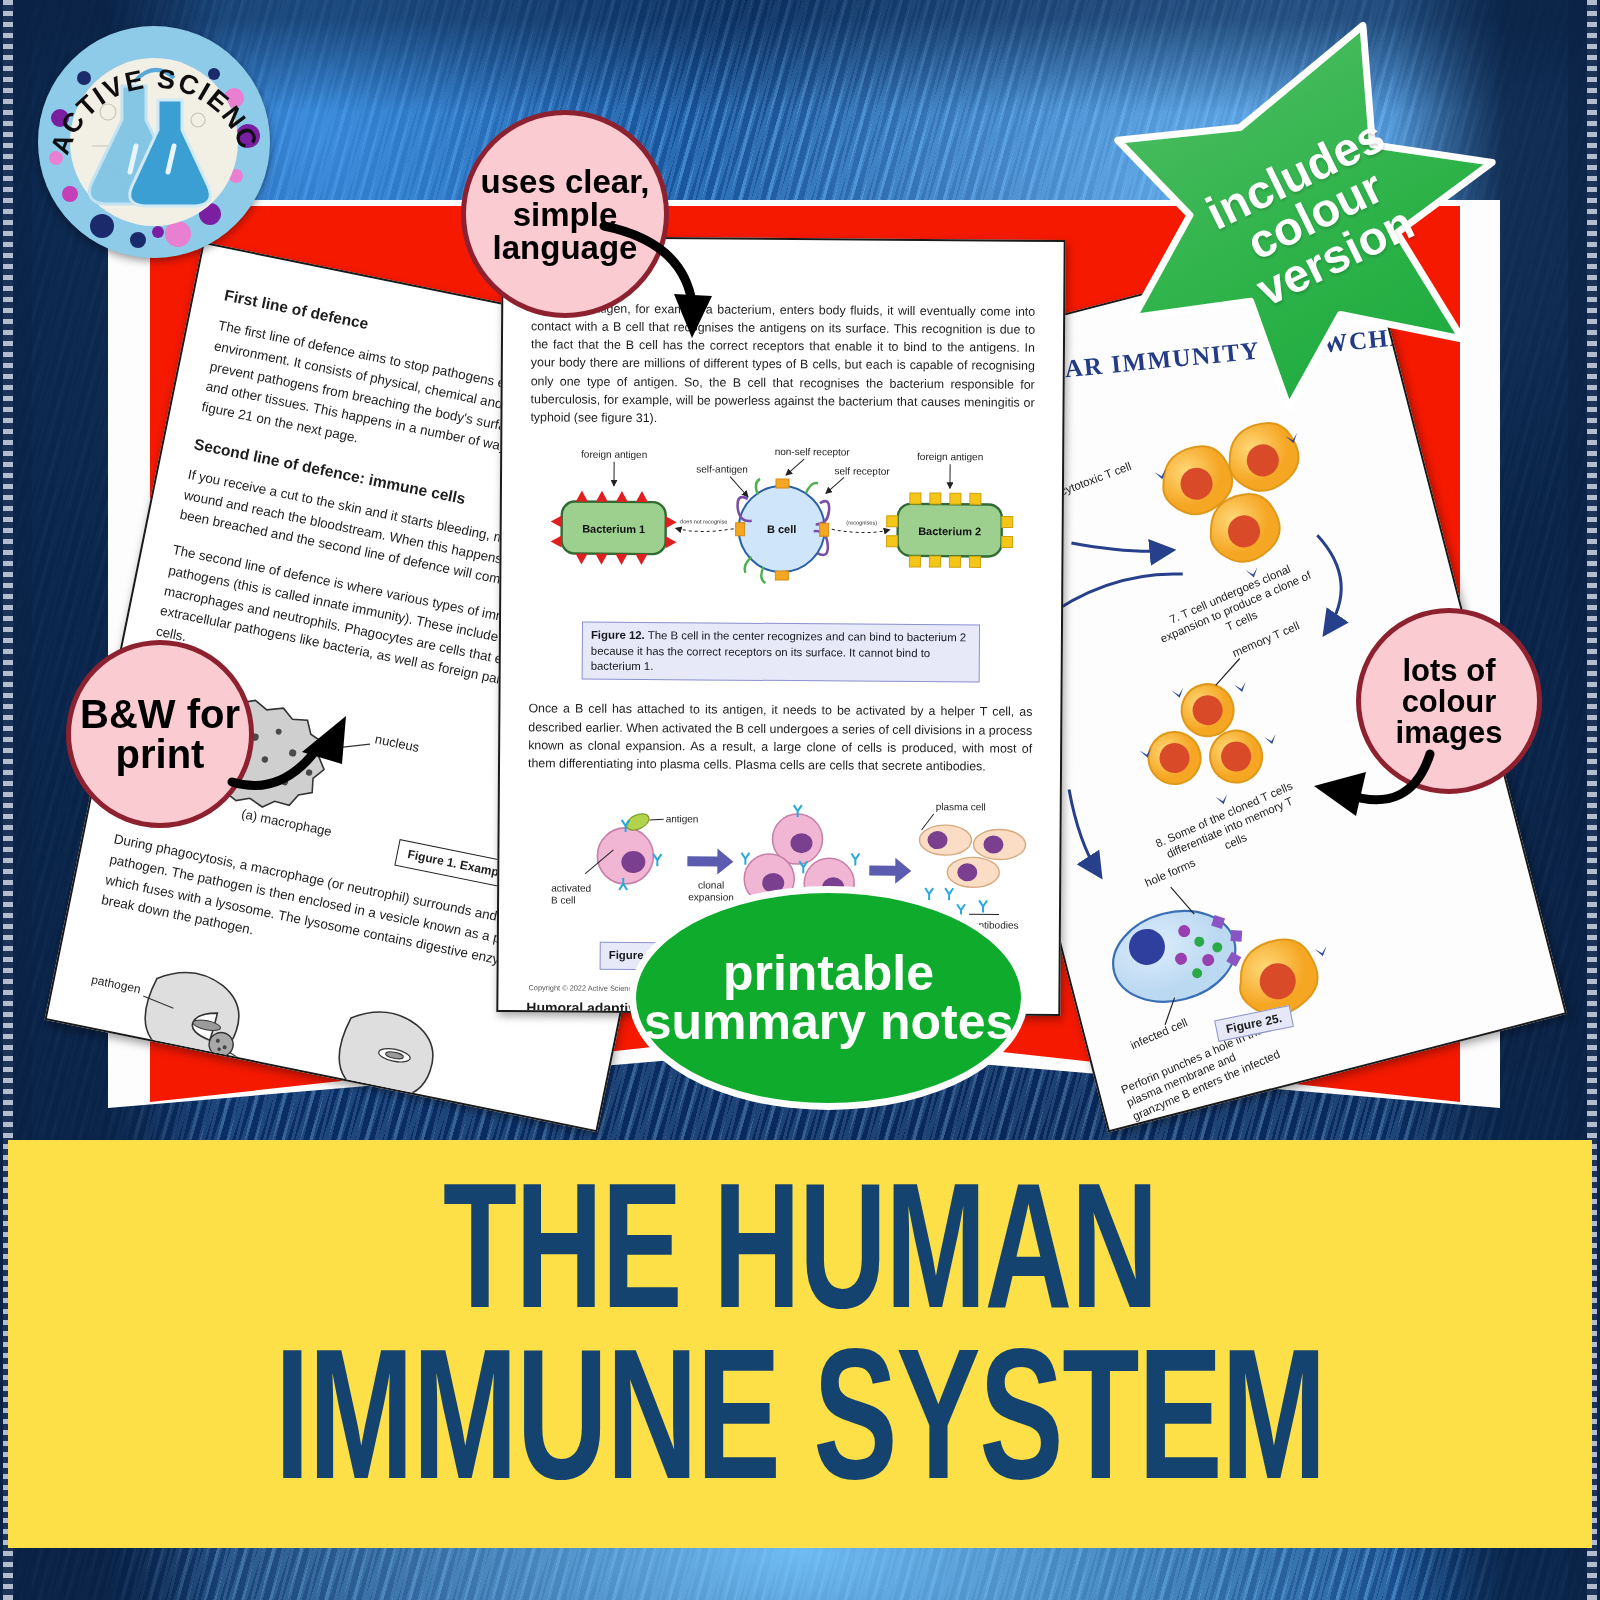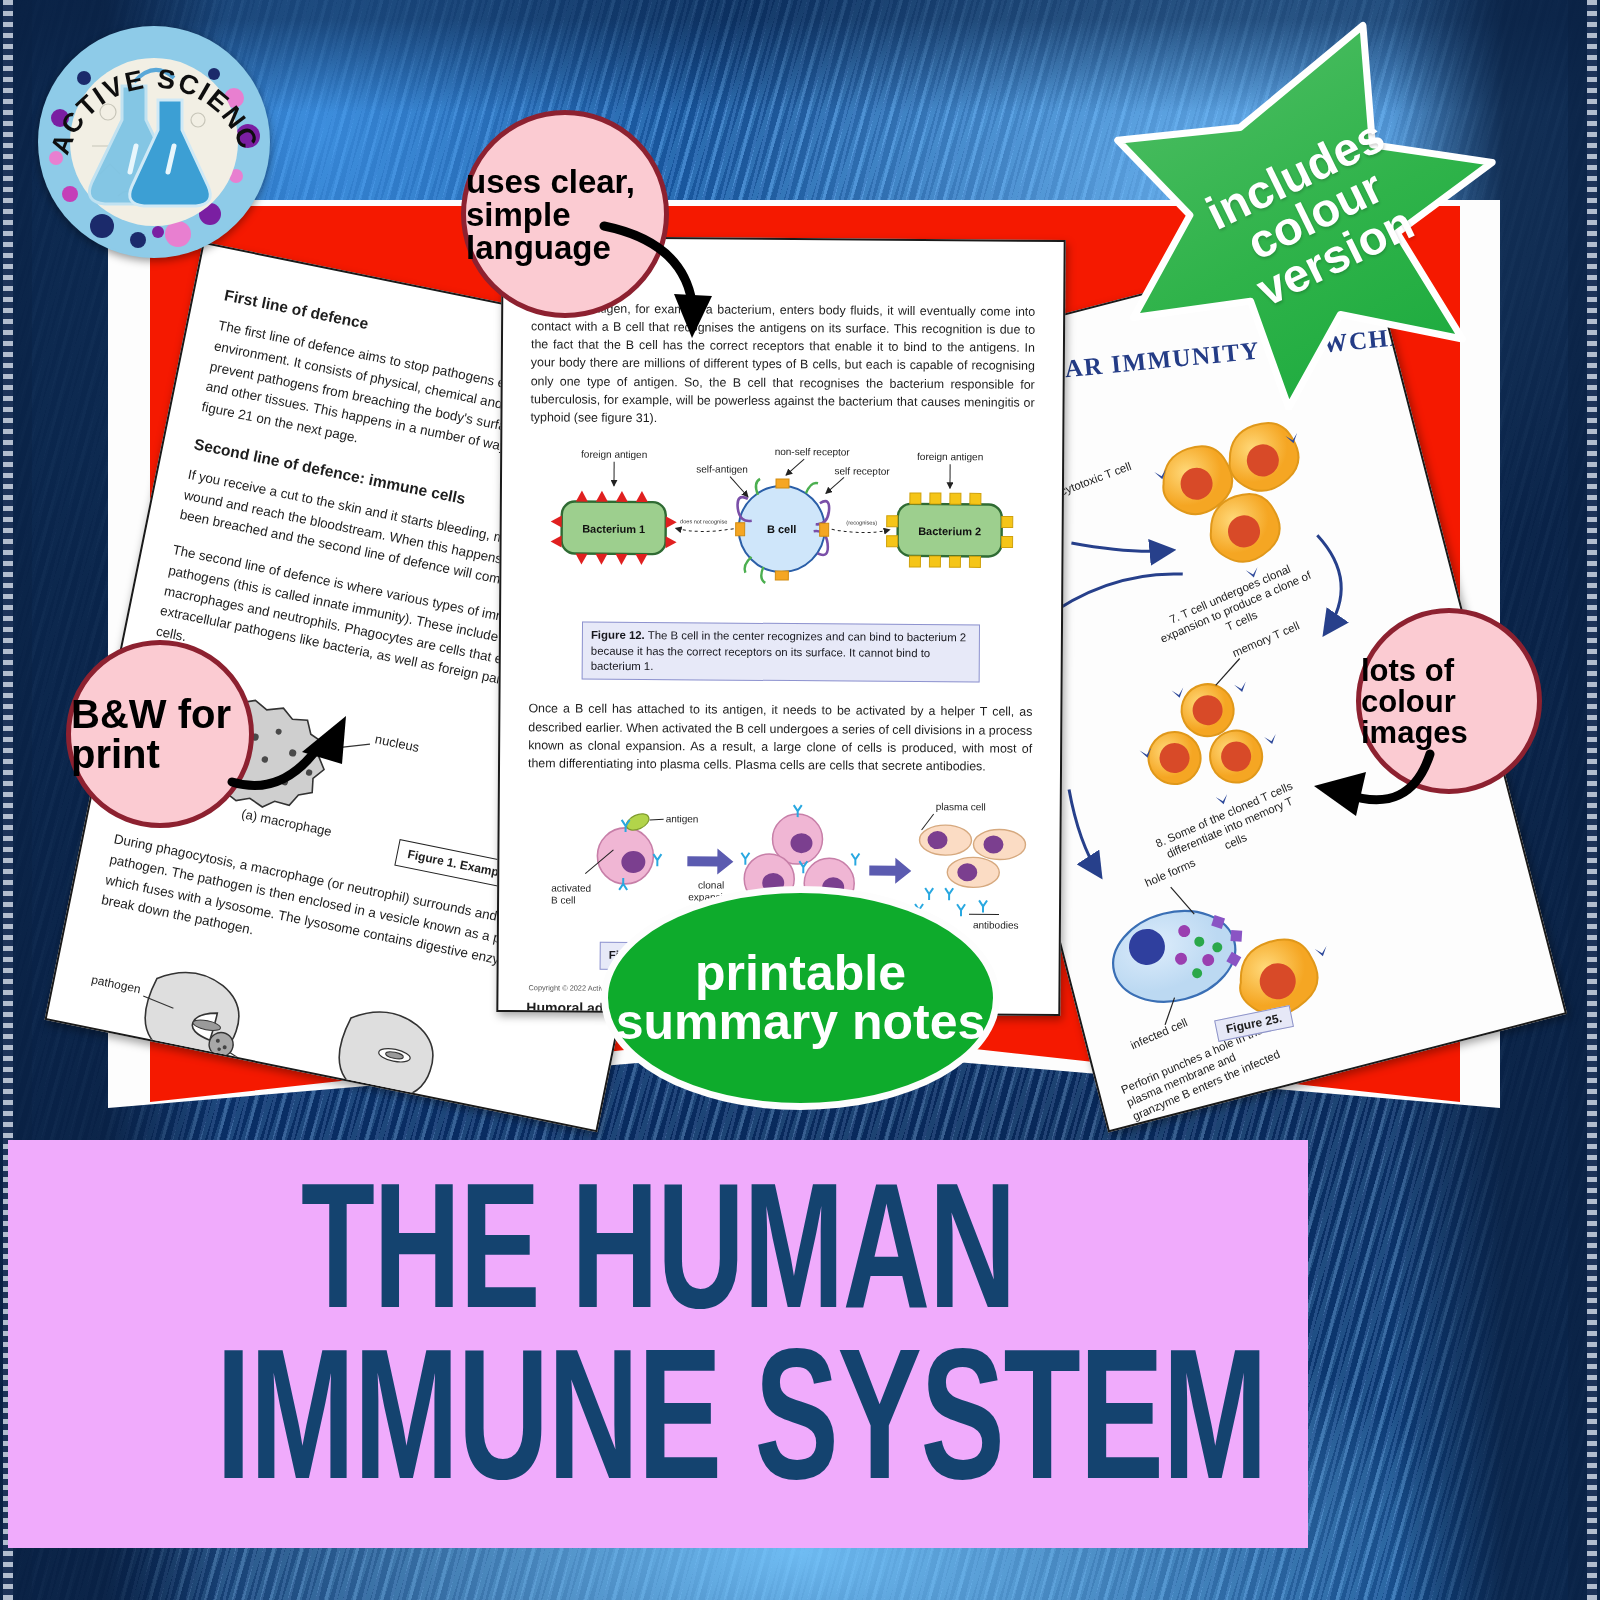--- a/index.html
+++ b/index.html
@@ -64,46 +64,46 @@
   .caption{border:1.6px solid #8e93cf;background:#e7e9f8;padding:5px 8px;font-size:11.4px;line-height:1.35;
     margin:6px auto 0 auto;color:#17171d;}
   .copyright{position:absolute;left:30px;bottom:16px;font-size:7.4px;color:#555;}
 
   
   .fig13{width:100%;height:176px;display:block;}
   .fig14{width:100%;height:150px;display:block;}
 
   
   .cal{position:absolute;border-radius:50%;background:#fbcbd2;border:5px solid #8d2130;
-    display:flex;align-items:center;justify-content:center;
+    display:flex;align-items:center;justify-content:center;text-align:center;
     font-weight:bold;color:#000;line-height:1.0;}
   .cal-lang{left:461px;top:110px;width:198px;height:198px;font-size:33px;}
   .cal-bw{left:66px;top:640px;width:178px;height:178px;font-size:40px;}
   .cal-img{left:1356px;top:608px;width:176px;height:176px;font-size:31px;}
 
   .arrow{position:absolute;pointer-events:none;}
 
   
   .star{position:absolute;left:1100px;top:10px;width:420px;height:400px;}
   .star-txt{position:absolute;left:1175px;top:80px;width:280px;height:270px;
     display:flex;align-items:center;justify-content:center;
     transform:rotate(-26deg);color:#fff;font-weight:bold;font-size:47px;line-height:.97;text-align:center;
     text-shadow:0 2px 3px rgba(0,0,0,.18);}
 
   
-  .ellipse{position:absolute;left:601px;top:886px;width:385px;height:210px;border-radius:50%;
+  .ellipse{position:absolute;left:629px;top:886px;width:385px;height:210px;border-radius:50%;
     background:#0eab2c;border:7px solid #fdfdfd;display:flex;align-items:center;justify-content:center;
     color:#fff;font-weight:bold;font-size:50px;line-height:.99;text-align:center;}
 
   
   .logo{position:absolute;left:38px;top:26px;width:232px;height:232px;border-radius:50%;
     background:#8ecbe8;box-shadow:0 3px 8px rgba(0,0,0,.4);}
 
   
-  .band{position:absolute;left:8px;top:1140px;width:1300px;height:408px;background:#f0abfc;}
+  .band{position:absolute;left:8px;top:1140px;width:1584px;height:408px;background:#fde047;}
   .band h1{margin:0;color:#14436f;text-align:center;font-weight:bold;
     font-family:"Liberation Sans",sans-serif;
     font-size:178px;line-height:.92;letter-spacing:-2px;
     transform:scaleX(0.68);transform-origin:50% 0;white-space:nowrap;}
   .band .l1{padding-top:24px;}
   .band .l2{font-size:186px;}
 </style>
 </head>
 <body>
 

